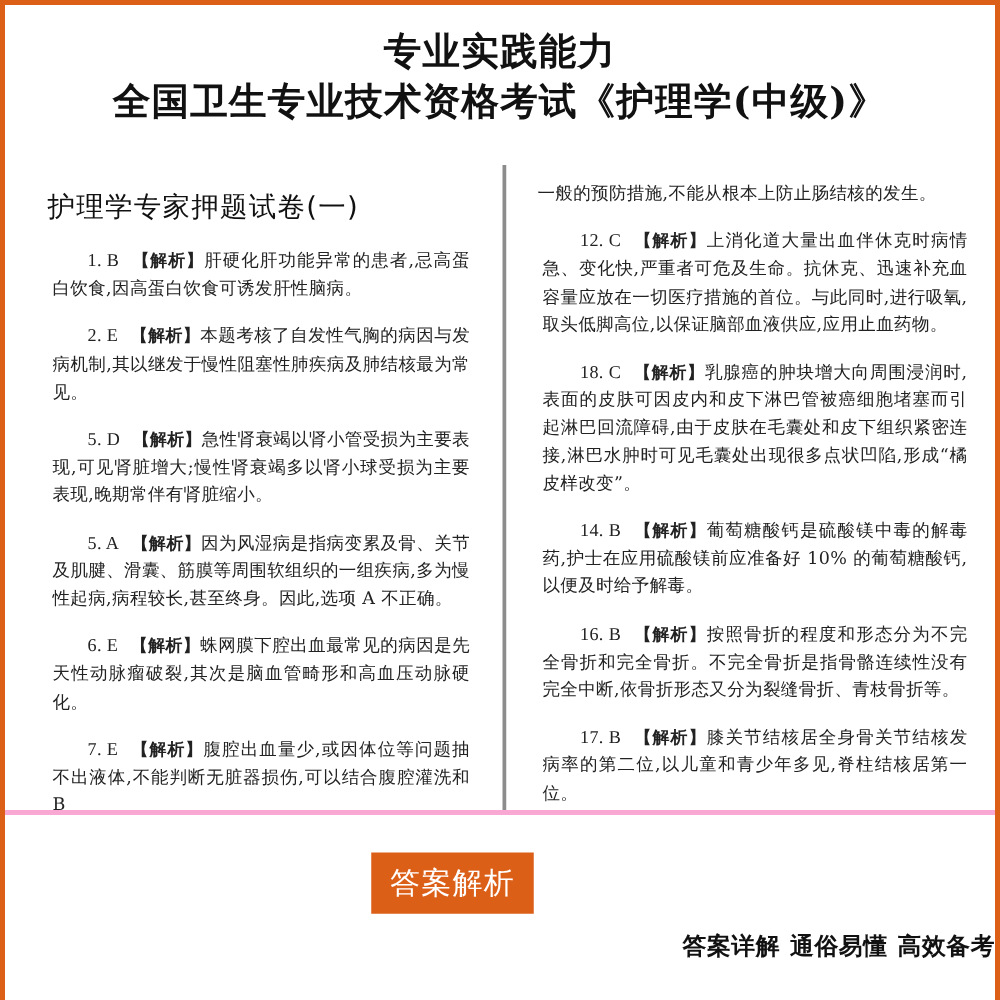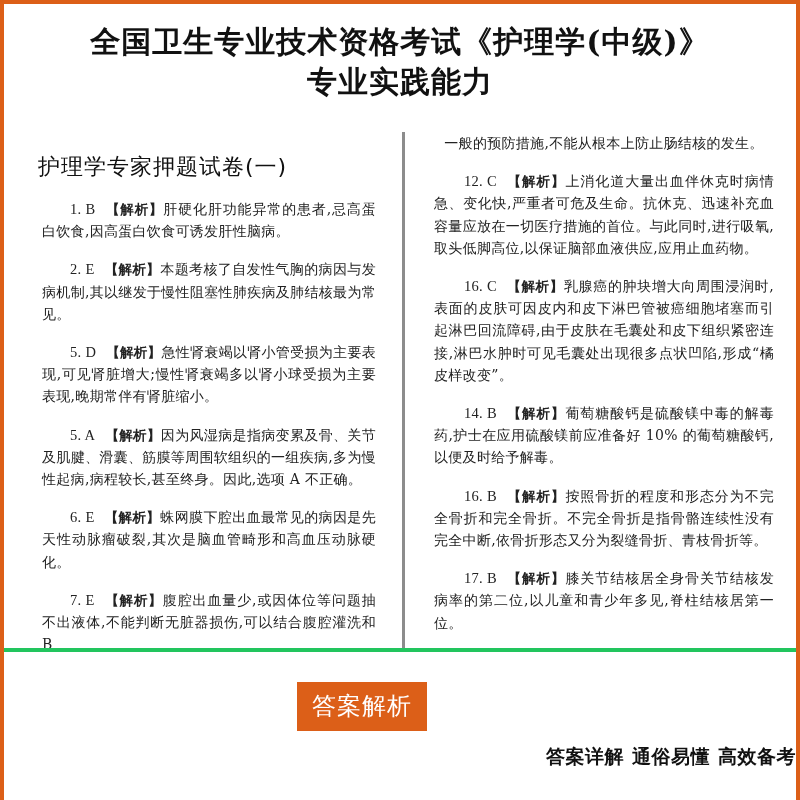--- a/index.html
+++ b/index.html
@@ -9,56 +9,56 @@
     .title-line { font-family: "DejaVu Serif", serif; font-weight: bold; font-size: 30px; line-height: 40px; color: #111; letter-spacing: 1px; }
     .page { position: absolute; left: 4px; top: 132px; width: 792px; height: 516px; overflow: hidden; }
     .col { position: absolute; top: 0; height: 516px; overflow: hidden; }
     .col-left { left: 22px; width: 366px; }
     .col-right { left: 414px; width: 372px; }
     .divider { position: absolute; left: 398px; top: 0; width: 3px; height: 516px; background: #8c8c8c; }
     .section-title { font-family: "DejaVu Sans", sans-serif; font-size: 22px; line-height: 30px; margin: 20px 0 14px 12px; color: #111; letter-spacing: 1px; }
     .para { font-size: 14px; line-height: 22.2px; text-align: justify; margin: 16px; letter-spacing: 0.3px; }
     .para .num { display: inline-block; padding-left: 28px; margin-right: 10px; font-family: "Liberation Serif", serif; font-size: 14.5px; }
     .para .tag { font-family: "DejaVu Sans", sans-serif; font-weight: bold; font-size: 13.5px; }
-    .cont { font-size: 14px; line-height: 22.2px; margin: 0; letter-spacing: 0.3px; text-align: center; }
+    .cont { font-size: 14px; line-height: 22.2px; margin: 12px; letter-spacing: 0.3px; }
     .col-right .para .num { padding-left: 30px; }
-    .bottom { position: absolute; left: 4px; top: 648px; width: 792px; height: 148px; border-top: 4px solid #22c55e; background: #fff; }
+    .bottom { position: absolute; left: 4px; top: 648px; width: 792px; height: 148px; border-top: 4px solid #f9a8d4; background: #fff; }
     .badge { position: absolute; left: 193px; top: 30px; width: 130px; height: 49px; background: #dc5f18; color: #fff; font-family: "DejaVu Sans", sans-serif; font-size: 24px; line-height: 49px; text-align: center; letter-spacing: 1px; margin-left: 100px; }
     .tagline { position: absolute; left: 0; top: 92px; width: 792px; text-align: right; font-family: "DejaVu Sans", sans-serif; font-weight: bold; font-size: 19px; color: #111; letter-spacing: 0.5px; }
     .tagline span + span { margin-left: 8px; }
   </style>
 </head>
 <body>
 
 <div class="frame"></div>
 
 <div class="title-block">
+  <div class="title-line">专业实践能力</div>
   <div class="title-line">全国卫生专业技术资格考试《护理学(中级)》</div>
-  <div class="title-line">专业实践能力</div>
 </div>
 
 <div class="page">
   <div class="col col-left">
     <div class="section-title">护理学专家押题试卷(一)</div>
 
     <p class="para"><span class="num">1. B</span><span class="tag">【解析】</span><span>肝硬化肝功能异常的患者,忌高蛋白饮食,因高蛋白饮食可诱发肝性脑病。</span></p>
     <p class="para"><span class="num">2. E</span><span class="tag">【解析】</span><span>本题考核了自发性气胸的病因与发病机制,其以继发于慢性阻塞性肺疾病及肺结核最为常见。</span></p>
     <p class="para"><span class="num">5. D</span><span class="tag">【解析】</span><span>急性肾衰竭以肾小管受损为主要表现,可见肾脏增大;慢性肾衰竭多以肾小球受损为主要表现,晚期常伴有肾脏缩小。</span></p>
     <p class="para"><span class="num">5. A</span><span class="tag">【解析】</span><span>因为风湿病是指病变累及骨、关节及肌腱、滑囊、筋膜等周围软组织的一组疾病,多为慢性起病,病程较长,甚至终身。因此,选项 A 不正确。</span></p>
     <p class="para"><span class="num">6. E</span><span class="tag">【解析】</span><span>蛛网膜下腔出血最常见的病因是先天性动脉瘤破裂,其次是脑血管畸形和高血压动脉硬化。</span></p>
     <p class="para"><span class="num">7. E</span><span class="tag">【解析】</span><span>腹腔出血量少,或因体位等问题抽不出液体,不能判断无脏器损伤,可以结合腹腔灌洗和 B</span></p>
   </div>
 
   <div class="divider"></div>
 
   <div class="col col-right">
     <p class="cont">一般的预防措施,不能从根本上防止肠结核的发生。</p>
 
     <p class="para"><span class="num">12. C</span><span class="tag">【解析】</span><span>上消化道大量出血伴休克时病情急、变化快,严重者可危及生命。抗休克、迅速补充血容量应放在一切医疗措施的首位。与此同时,进行吸氧,取头低脚高位,以保证脑部血液供应,应用止血药物。</span></p>
-    <p class="para"><span class="num">16. C</span><span class="tag">【解析】</span><span>乳腺癌的肿块增大向周围浸润时,表面的皮肤可因皮内和皮下淋巴管被癌细胞堵塞而引起淋巴回流障碍,由于皮肤在毛囊处和皮下组织紧密连接,淋巴水肿时可见毛囊处出现很多点状凹陷,形成“橘皮样改变”。</span></p>
+    <p class="para"><span class="num">18. C</span><span class="tag">【解析】</span><span>乳腺癌的肿块增大向周围浸润时,表面的皮肤可因皮内和皮下淋巴管被癌细胞堵塞而引起淋巴回流障碍,由于皮肤在毛囊处和皮下组织紧密连接,淋巴水肿时可见毛囊处出现很多点状凹陷,形成“橘皮样改变”。</span></p>
     <p class="para"><span class="num">14. B</span><span class="tag">【解析】</span><span>葡萄糖酸钙是硫酸镁中毒的解毒药,护士在应用硫酸镁前应准备好 10% 的葡萄糖酸钙,以便及时给予解毒。</span></p>
     <p class="para"><span class="num">16. B</span><span class="tag">【解析】</span><span>按照骨折的程度和形态分为不完全骨折和完全骨折。不完全骨折是指骨骼连续性没有完全中断,依骨折形态又分为裂缝骨折、青枝骨折等。</span></p>
     <p class="para"><span class="num">17. B</span><span class="tag">【解析】</span><span>膝关节结核居全身骨关节结核发病率的第二位,以儿童和青少年多见,脊柱结核居第一位。</span></p>
   </div>
 </div>
 
 <div class="bottom">
   <div class="badge">答案解析</div>
   <div class="tagline">
     <span>答案详解</span><span>通俗易懂</span><span>高效备考</span>

